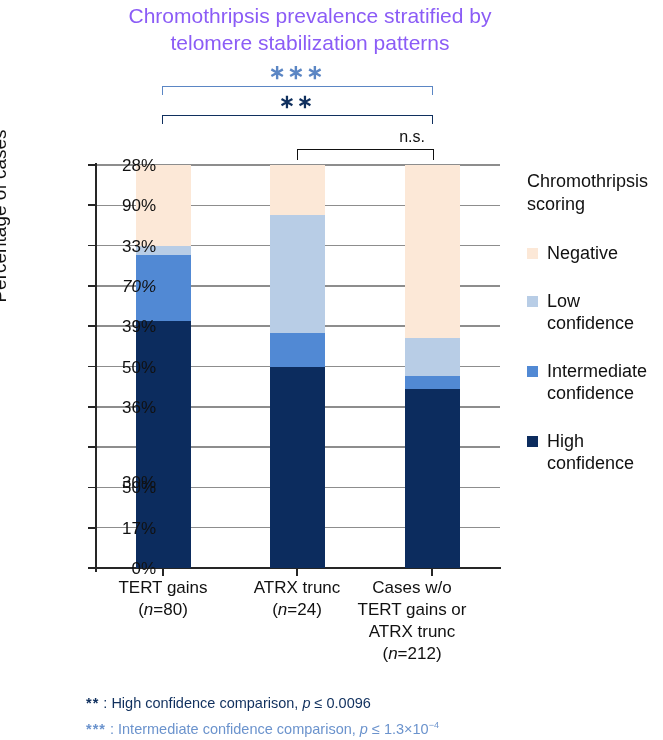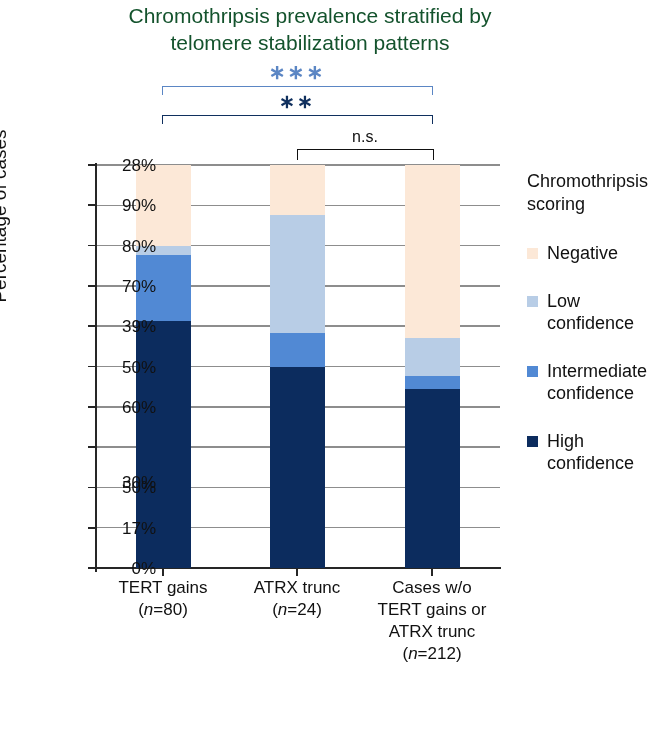--- a/index.html
+++ b/index.html
@@ -19,21 +19,21 @@
 
   
   #chart-title {
     position: absolute;
     left: 60px;
     top: 2px;
     width: 500px;
     text-align: center;
     font-size: 21px;
     line-height: 27px;
-    color: #14532d;
+    color: #8b5cf6;
     white-space: pre-line;
   }
 
   
   .sig-label {
     position: absolute;
     text-align: center;
     font-weight: bold;
     letter-spacing: 2px;
   }
@@ -49,21 +49,21 @@
     top: 90px;
     width: 130px;
     font-size: 19px;
     color: #10305e;
   }
   #sig-ns {
     position: absolute;
     left: 305px;
     top: 128px;
     width: 120px;
-    text-align: center;
+    text-align: right;
     font-size: 16px;
     color: #111;
   }
 
   
   .bracket {
     position: absolute;
     border-style: solid;
     border-bottom: none;
     background: transparent;
@@ -292,32 +292,32 @@
     <div class="x-tick" style="left: 201.1px;"></div>
     <div class="x-tick" style="left: 336.1px;"></div>
   </div>
 
 <div id="y-axis-title">Percentage of cases</div>
 <div id="y-tick-labels">
     <div class="y-tick-label" style="top: 568px;">0%</div>
     <div class="y-tick-label" style="top: 527.7px;">17%</div>
     <div class="y-tick-label" style="top: 487.4px;">50%</div>
     <div class="y-tick-label" style="top: 438px; margin-top: 44px;">30%</div>
-    <div class="y-tick-label" style="top: 406.8px;">60%</div>
+    <div class="y-tick-label" style="top: 406.8px;">36%</div>
     <div class="y-tick-label" style="top: 366.5px;">50%</div>
     <div class="y-tick-label" style="top: 326.2px;">39%</div>
-    <div class="y-tick-label" style="top: 285.9px;">70%</div>
-    <div class="y-tick-label" style="top: 245.6px;">80%</div>
+    <div class="y-tick-label" style="top: 285.9px; font-style: italic;">70%</div>
+    <div class="y-tick-label" style="top: 245.6px;">33%</div>
     <div class="y-tick-label" style="top: 205.3px;">90%</div>
     <div class="y-tick-label" style="top: 165px;">28%</div>
   </div>
 <div id="x-tick-labels">
     <div class="x-tick-label" style="left: 83px;">TERT gains<br>(<i>n</i>=80)</div>
     <div class="x-tick-label" style="left: 217px;">ATRX trunc<br>(<i>n</i>=24)</div>
-    <div class="x-tick-label" style="left: 352px;">Cases w/o<br>TERT gains or<br>ATRX trunc<br>(<i>n</i>=212)</div>
+    <div class="x-tick-label" style="left: 332px;">Cases w/o<br>TERT gains or<br>ATRX trunc<br>(<i>n</i>=212)</div>
   </div>
 
 <div id="legend">
   <div id="legend-title">Chromothripsis<br>scoring</div>
   <div id="legend-items">
       <div class="legend-item">
         <span class="legend-swatch" style="background: rgb(252, 232, 215);"></span>
         <span class="legend-label">Negative</span>
       </div>
       <div class="legend-item">
@@ -329,13 +329,15 @@
         <span class="legend-label">Intermediate<br>confidence</span>
       </div>
       <div class="legend-item">
         <span class="legend-swatch" style="background: rgb(12, 44, 94);"></span>
         <span class="legend-label">High<br>confidence</span>
       </div>
     </div>
 </div>
 
 <div id="footnotes">
+  <div class="footnote" id="footnote-high"><span class="fn-stars">**</span> : High confidence comparison, <span class="it">p</span> ≤ 0.0096</div>
+  <div class="footnote" id="footnote-intermediate"><span class="fn-stars">***</span> : Intermediate confidence comparison, <span class="it">p</span> ≤ 1.3×10<sup>−4</sup></div>
 </div>
 
 </body></html>

